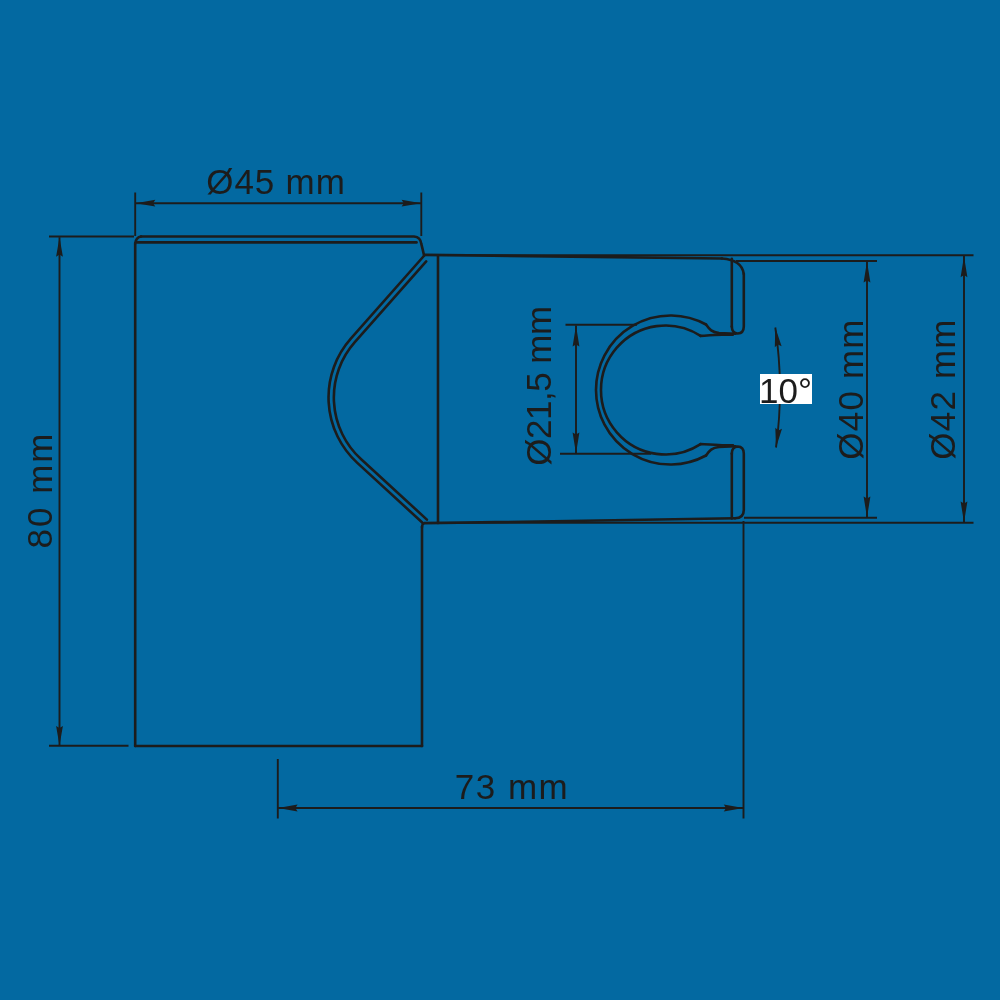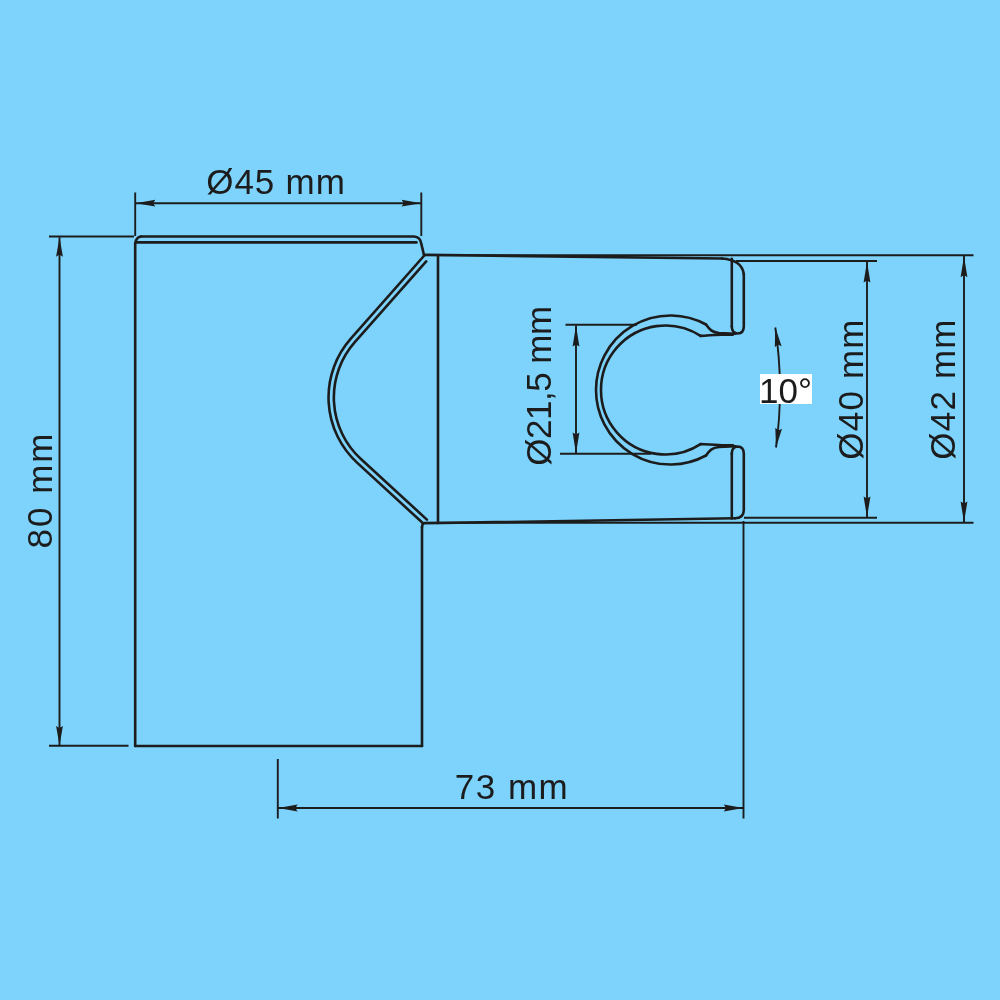--- a/index.html
+++ b/index.html
@@ -1,16 +1,16 @@
 <!DOCTYPE html>
 <html><head>
 <meta charset="utf-8">
 <style>
   html,body{margin:0;padding:0;background:#ffffff;}
-  .page{width:1000px;height:1000px;position:relative;background:#7dd3fc;}
+  .page{width:1000px;height:1000px;position:relative;background:#0369a1;}
   svg{display:block;}
   text{font-family:"Liberation Sans",sans-serif;fill:#1c1c1c;}
 </style>
 </head>
 <body>
 
 <div class="page">
 <svg width="1000" height="1000" viewBox="0 0 1000 1000">
 <g fill="none" stroke="#1c1c1c" stroke-width="2.6" stroke-linecap="round" stroke-linejoin="round">
 

